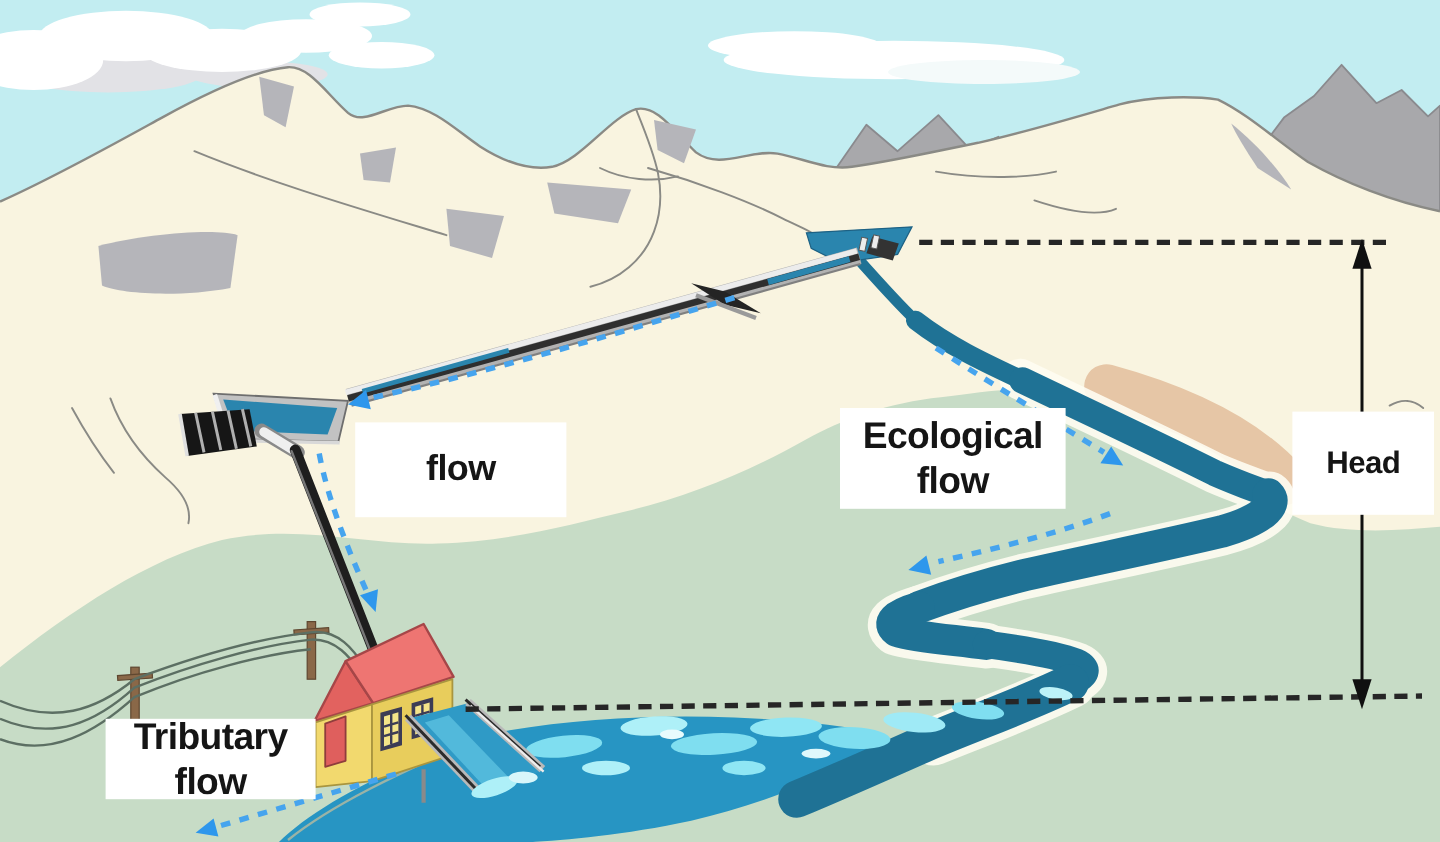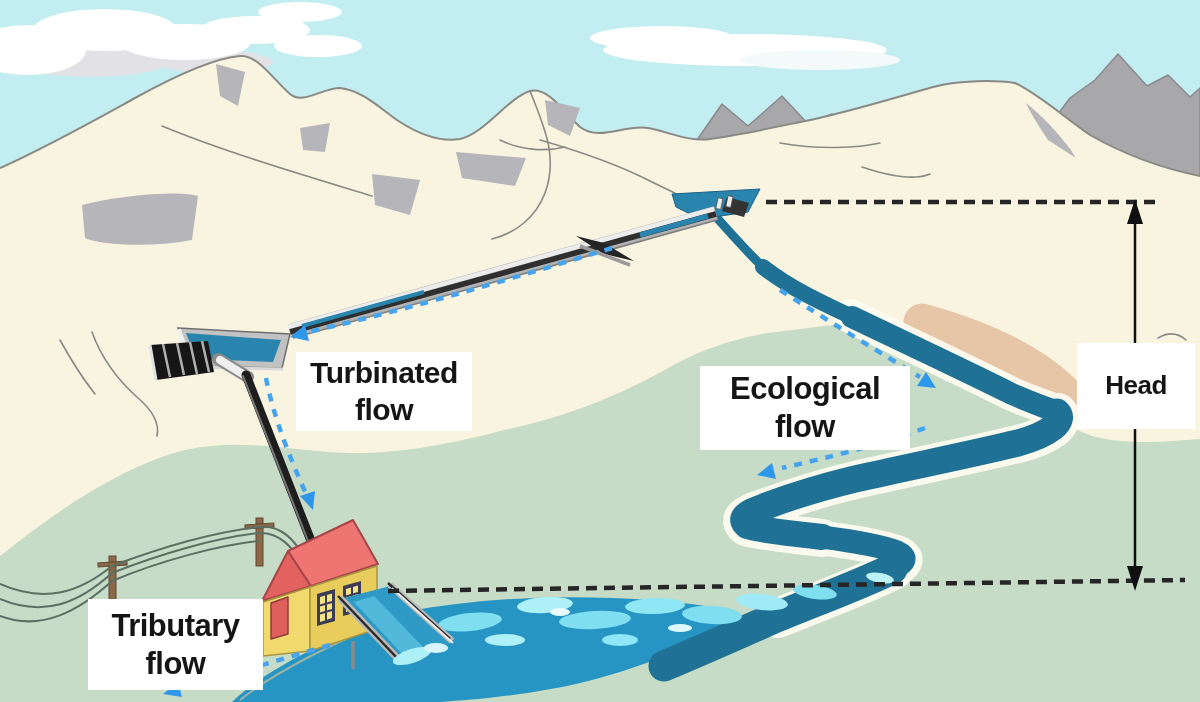--- a/index.html
+++ b/index.html
@@ -9,22 +9,22 @@
   }
   .stage svg{position:absolute;inset:0;display:block;}
   .label{
     position:absolute;background:#ffffff;color:#151515;
     display:flex;flex-direction:column;justify-content:center;align-items:center;
     text-align:center;font-weight:bold;letter-spacing:-0.5px;line-height:1.22;
     z-index:5;
   }
   .label span{display:block;}
   #label-turbinated{left:296px;top:352px;width:176px;height:79px;font-size:30px;}
-  #label-ecological{left:700px;top:366px;width:210px;height:84px;font-size:31px;}
-  #label-tributary{left:88px;top:599px;width:175px;height:91px;font-size:31px;}
+  #label-ecological{left:700px;top:340px;width:188px;height:84px;font-size:31px;}
+  #label-tributary{left:88px;top:599px;width:175px;height:67px;font-size:31px;}
   #label-head{left:1077px;top:343px;width:118px;height:86px;font-size:26px;}
 </style>
 </head>
 <body>
 
 <div class="stage">
 <svg viewBox="0 0 1200 702" xmlns="http://www.w3.org/2000/svg">
 
   <rect x="0" y="0" width="1200" height="702" fill="#c2edf1"></rect>
 
@@ -236,21 +236,20 @@
       <path d="M 290,337 L 305,325 L 309,341 Z"></path>
       <path d="M 313,510 L 300,496 L 315,491 Z"></path>
       <path d="M 936,388 L 917,386 L 926,372 Z"></path>
       <path d="M 757,475 L 772,463 L 776,479 Z"></path>
       <path d="M 163,694 L 178,682 L 182,697 Z"></path>
     </g>
   </g>
 </svg>
 
   <div class="label" id="label-turbinated">
-    <span>Turbinated</span>
     <span>flow</span>
   </div>
   <div class="label" id="label-ecological">
     <span>Ecological</span>
     <span>flow</span>
   </div>
   <div class="label" id="label-tributary">
     <span>Tributary</span>
     <span>flow</span>
   </div>

